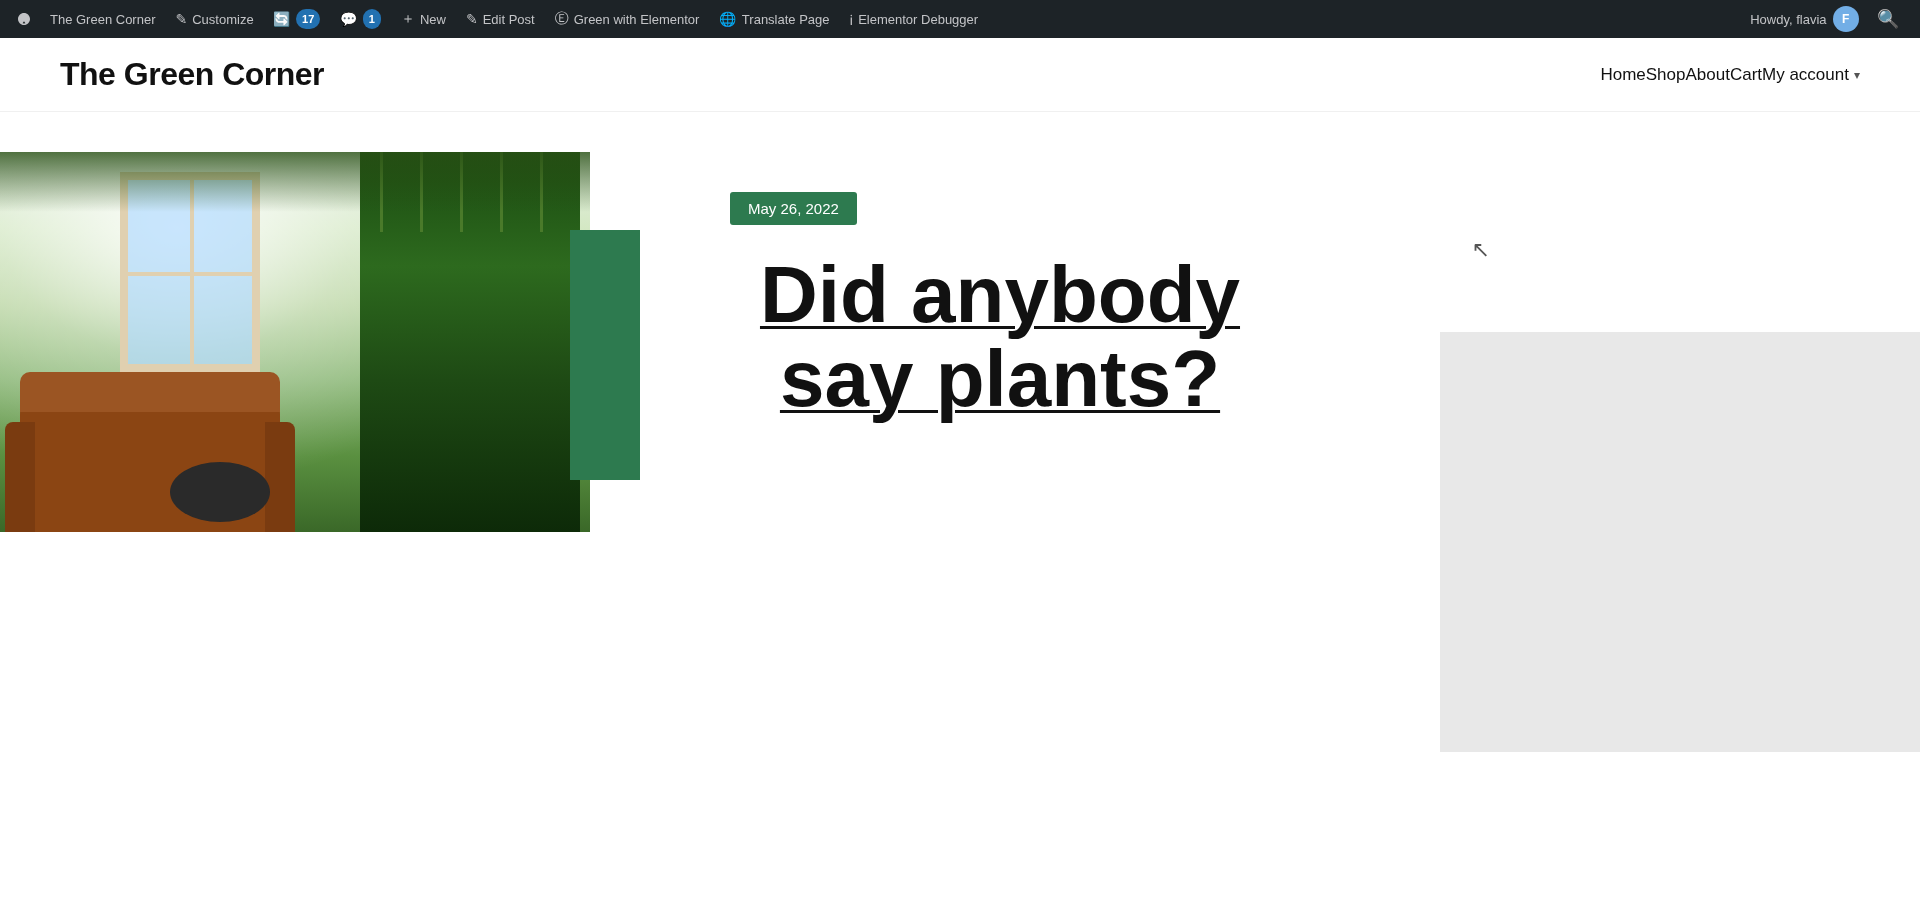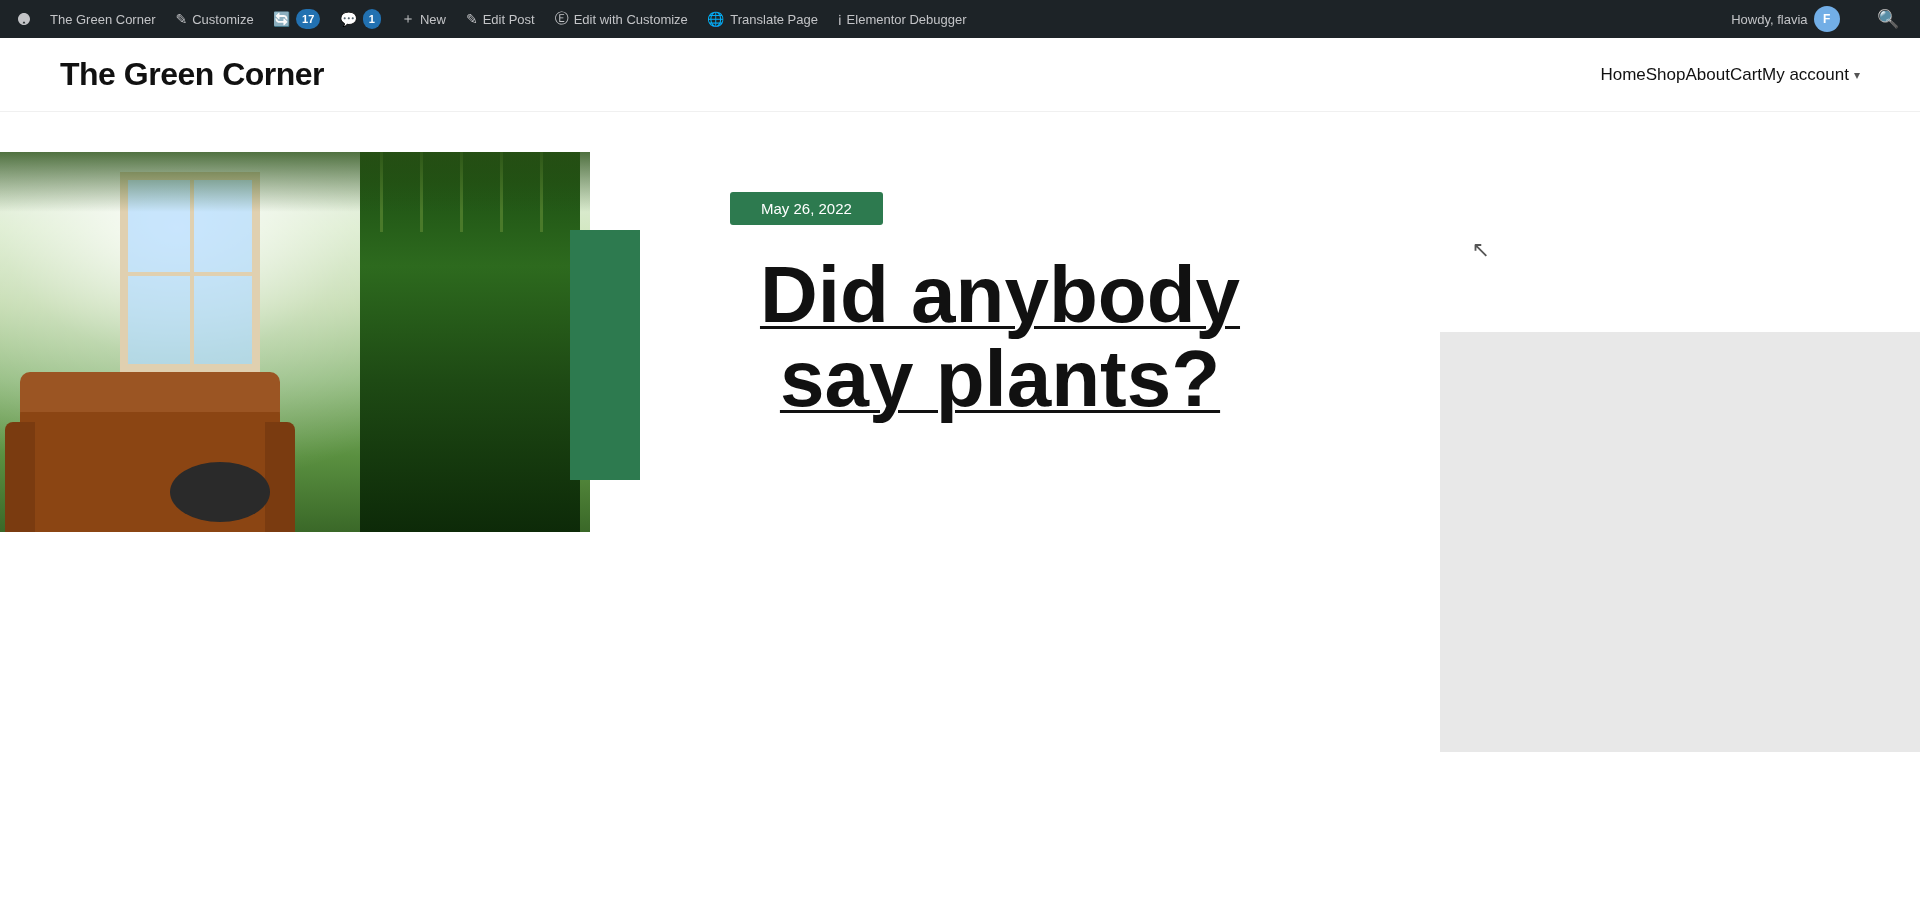--- a/index.html
+++ b/index.html
@@ -35,21 +35,21 @@
       color: #fff;
       border-radius: 10px;
       padding: 4px 6px;
       font-size: 11px;
       font-weight: 600;
     }
     .admin-bar-right {
       margin-left: auto;
       display: flex;
       align-items: center;
-      gap: 20px;
+      gap: 1px;
       justify-content: space-between;
     }
     .howdy-text {
       color: #c3c4c7;
       font-size: 13px;
       padding: 0 8px;
       display: flex;
       align-items: center;
       gap: 6px;
     }
@@ -261,21 +261,21 @@
       top: 0;
       left: 650px;
       bottom: 0;
       padding: 80px 80px 40px 80px;
     }
     .date-badge {
       display: inline-block;
       background: #2d7a4f;
       color: #fff;
       font-size: 15px;
-      padding: 8px 31px;
+      padding: 8px 18px;
       border-radius: 3px;
       margin-bottom: 28px;
       font-weight: 500;
     }
     .post-title {
       font-size: 80px;
       font-weight: 900;
       color: #111;
       line-height: 1.05;
       text-decoration: underline;
@@ -341,21 +341,21 @@
     <span>New</span>
   </div>
 
   <div class="admin-bar-item">
     <span class="icon">✎</span>
     <span>Edit Post</span>
   </div>
 
   <div class="admin-bar-item">
     <span class="icon">Ⓔ</span>
-    <span>Edit with Customize</span>
+    <span>Green with Elementor</span>
   </div>
 
   <div class="admin-bar-item">
     <span class="icon">🌐</span>
     <span>Translate Page</span>
   </div>
 
   <div class="admin-bar-item">
     <span class="icon">ℹ</span>
     <span>Elementor Debugger</span>

